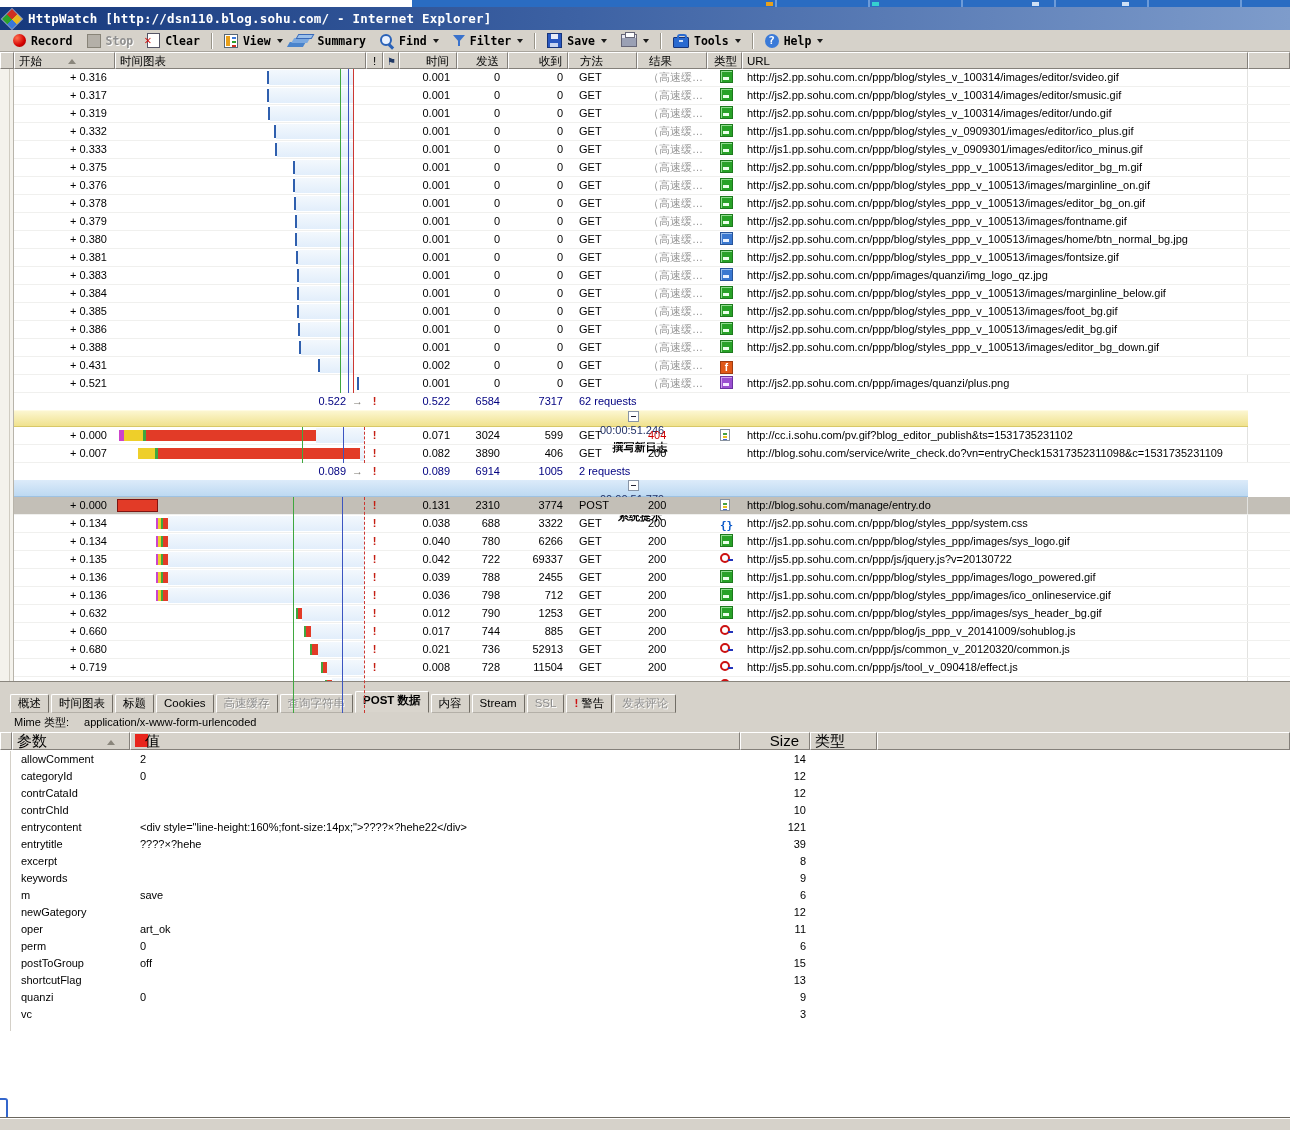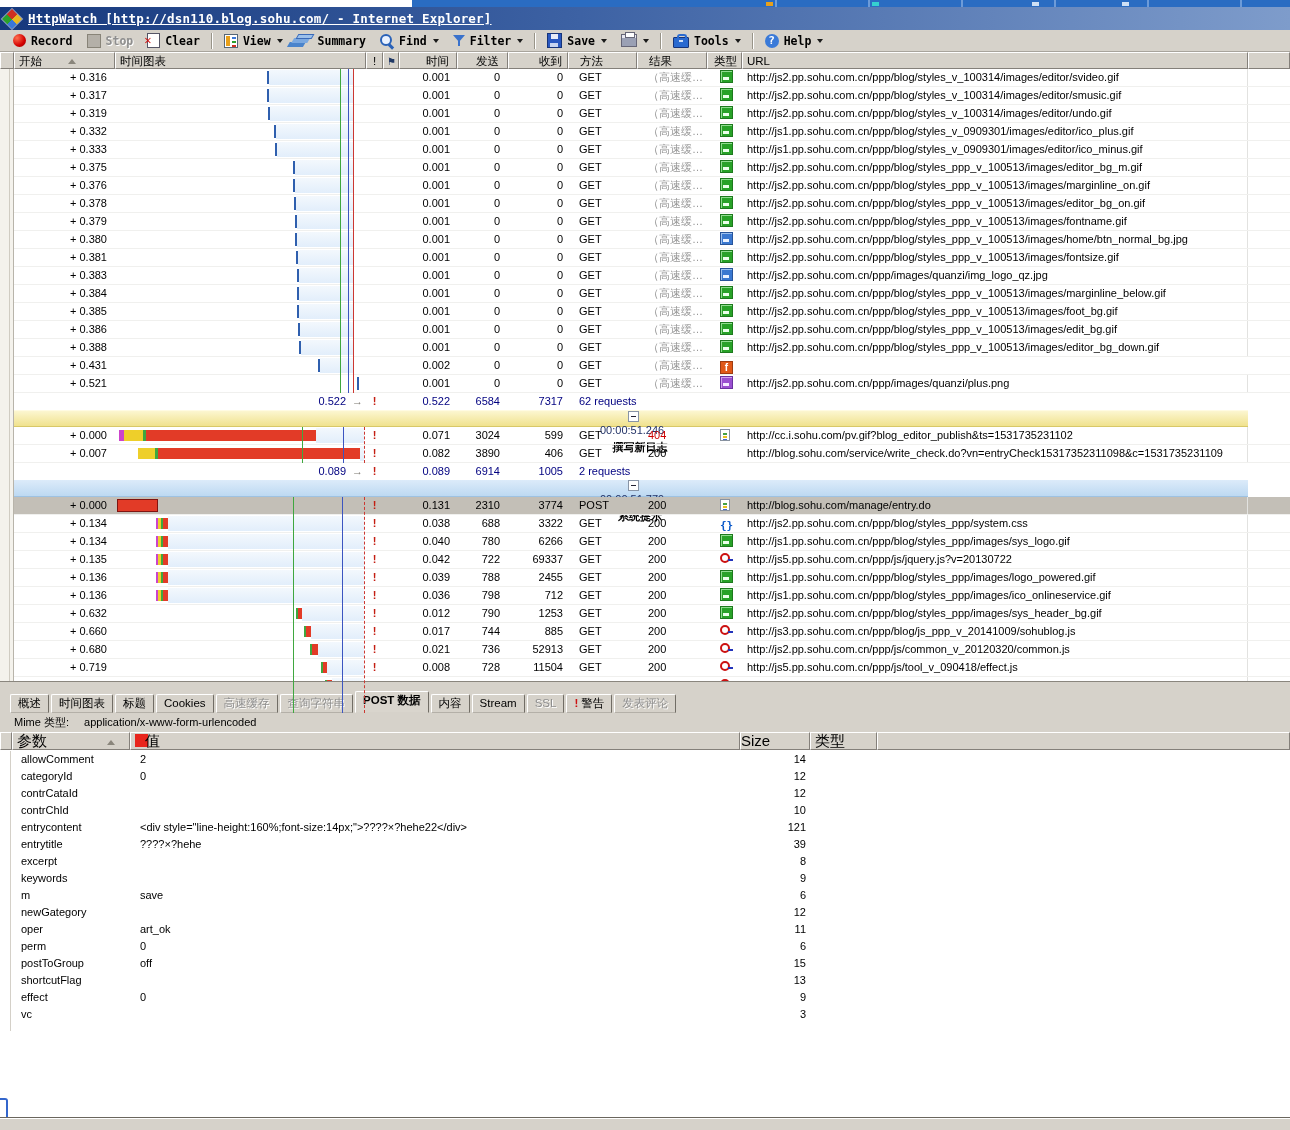--- a/index.html
+++ b/index.html
@@ -11,21 +11,21 @@
   .topstrip .tsep{position:absolute;top:0;width:2px;height:7px;background:#6d9bd8;}
   .topstrip .speck{position:absolute;top:2px;width:7px;height:4px;}
   
   .titlebar{position:absolute;left:0;top:7px;width:1290px;height:23px;
             background:linear-gradient(90deg,#16387c 0%,#3d62a4 45%,#7e9ccb 100%);
             display:flex;align-items:center;padding-left:5px;box-sizing:border-box;}
   .logo{width:14px;height:14px;transform:rotate(45deg);flex:0 0 auto;
         background:conic-gradient(#e8b820 0 25%,#3a78d8 0 50%,#2ba02b 0 75%,#d03020 0);
         box-shadow:0 0 0 1px rgba(255,255,255,.5);}
   .titletxt{color:#fff;font-family:"DejaVu Sans Mono",monospace;font-weight:bold;
-            font-size:12.5px;margin-left:9px;white-space:nowrap;letter-spacing:.2px;text-decoration:underline;}
+            font-size:12.5px;margin-left:9px;white-space:nowrap;letter-spacing:.2px;}
   
   .toolbar{position:absolute;left:0;top:30px;width:1290px;height:22px;background:#d6d2ca;
            border-bottom:1px solid #a8a49c;display:flex;align-items:center;
            font-family:"DejaVu Sans Mono",monospace;font-weight:bold;font-size:11.5px;padding-left:6px;box-sizing:border-box;}
   .tbtn{display:flex;align-items:center;gap:5px;padding:0 7px;height:20px;cursor:default;}
   .tbtn.disabled .tbtxt{color:#8e8e8e;text-shadow:1px 1px 0 #fff;}
   .tsepv{width:0;height:16px;border-left:1px solid #989488;border-right:1px solid #fff;margin:0 4px;}
   .arw{width:0;height:0;border-left:3px solid transparent;border-right:3px solid transparent;border-top:4px solid #1a1a1a;margin-left:1px;}
   .icn{position:relative;display:inline-block;flex:0 0 auto;}
   .i-record{width:13px;height:13px;border-radius:50%;background:radial-gradient(circle at 4px 4px,#ff7050,#d40000 60%,#8a0000);}
@@ -128,21 +128,21 @@
   .tab.active{height:20px;font-weight:bold;border-bottom-color:#d6d2ca;background:#d9d5cd;}
   .tab.disabled{color:#8e8e8e;text-shadow:1px 1px 0 #fff;}
   .bang{color:#cc1111;font-weight:bold;margin-right:3px;}
   .mimerow{position:absolute;left:0;top:713px;width:1290px;height:19px;background:#d6d2ca;line-height:19px;padding-left:14px;box-sizing:border-box;}
   .mimerow .lab{margin-right:12px;}
   .phead{position:absolute;left:0;top:732px;width:1290px;height:18px;display:flex;background:#d6d2ca;}
   .phead .hcell{font-size:15px;}
   .p-stub{width:12px;}
   .p-name{width:118px;}
   .p-val{width:610px;position:relative;}
-  .p-size{width:70px;text-align:left;padding-right:4px;padding-left:0;}
+  .p-size{width:70px;text-align:right;padding-right:10px;padding-left:0;}
   .p-type{width:67px;}
   .p-tail{flex:1;}
   .redbox{position:absolute;left:4px;top:1px;width:13px;height:13px;background:#e8251c;}
   .p-val .vtxt{position:relative;z-index:1;margin-left:10px;}
   .pbody{position:absolute;left:0;top:751px;width:1290px;height:366px;background:#fff;}
   .pgut{position:absolute;left:10px;top:751px;width:1px;height:280px;background:#d4d0c8;}
   .prow{display:flex;height:17px;line-height:17px;padding-left:12px;}
   .pn{width:118px;box-sizing:border-box;padding-left:9px;white-space:nowrap;overflow:hidden;}
   .pv{width:610px;box-sizing:border-box;padding-left:10px;white-space:nowrap;overflow:hidden;}
   .ps{width:70px;box-sizing:border-box;text-align:right;padding-right:4px;}
@@ -987,21 +987,21 @@
         <div class="pn">postToGroup</div>
         <div class="pv">off</div>
         <div class="ps">15</div>
       </div>
       <div class="prow">
         <div class="pn">shortcutFlag</div>
         <div class="pv"></div>
         <div class="ps">13</div>
       </div>
       <div class="prow">
-        <div class="pn">effect</div>
+        <div class="pn">quanzi</div>
         <div class="pv">0</div>
         <div class="ps">9</div>
       </div>
       <div class="prow">
         <div class="pn">vc</div>
         <div class="pv"></div>
         <div class="ps">3</div>
       </div>
     </div>
   <div class="pgut"></div>

